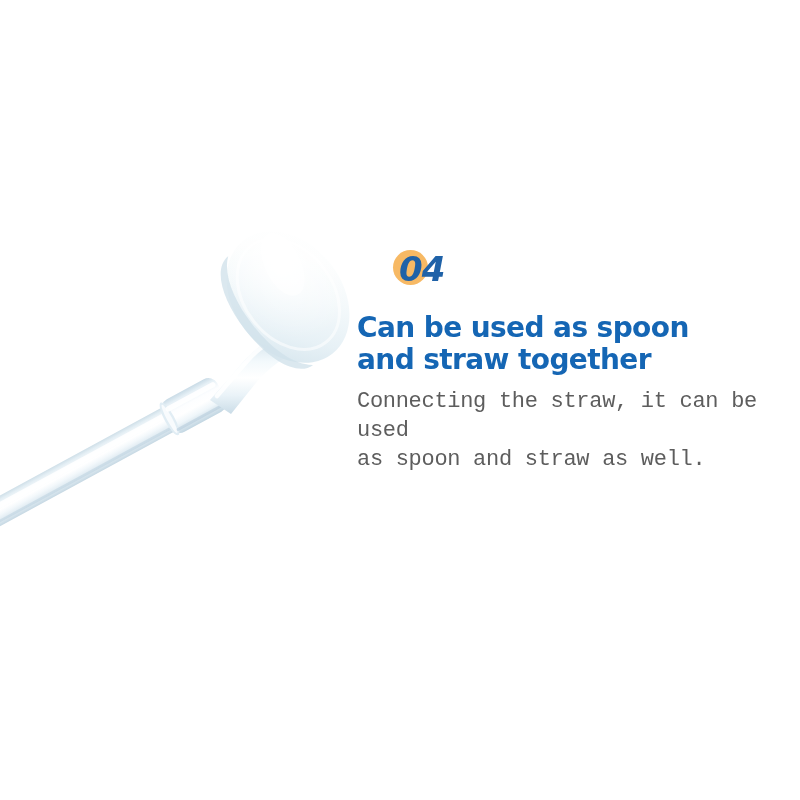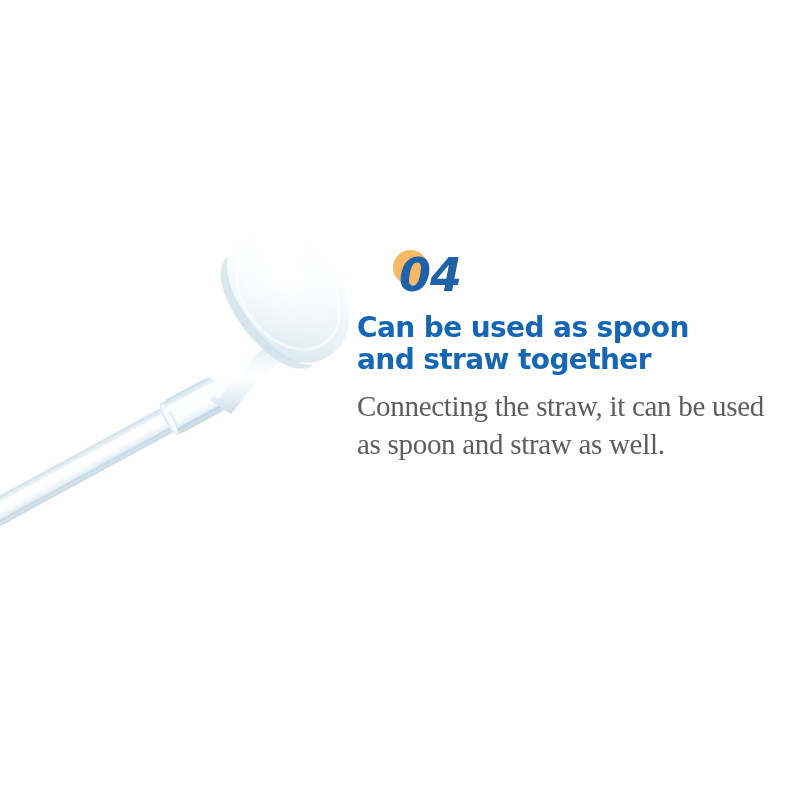--- a/index.html
+++ b/index.html
@@ -51,21 +51,21 @@
     border-radius: 50%;
     background: #f7b964;
   }
   #step-number {
     position: absolute;
     left: 42px;
     top: 12px;
     font-family: "DejaVu Sans", sans-serif;
     font-style: italic;
     font-weight: 700;
-    font-size: 46px;
+    font-size: 34px;
     line-height: 1;
     letter-spacing: -1px;
     color: #1f62a8;
     text-align: center;
   }
 
   #headline {
     margin: 0;
     padding: 0;
     font-family: "DejaVu Sans", sans-serif;
@@ -73,23 +73,23 @@
     font-size: 28px;
     line-height: 1.16;
     letter-spacing: -0.6px;
     color: #1566b4;
     white-space: pre-line;
   }
 
   #subtext {
     margin: 10px 0 0 0;
     padding: 0;
-    font-family: Liberation Serif, serif;
+    font-family: Liberation Mono, monospace;
     font-weight: 400;
-    font-size: 29px;
+    font-size: 22px;
     line-height: 1.32;
     letter-spacing: -0.3px;
     color: #5d5d5d;
     white-space: pre-line;
   }
 </style>
 </head>
 <body>
 
 <div id="page">

